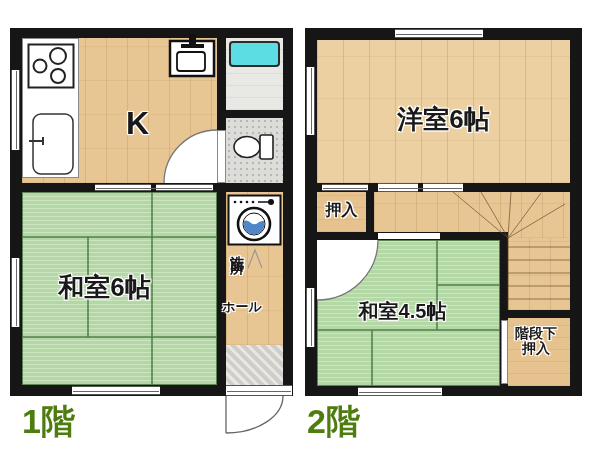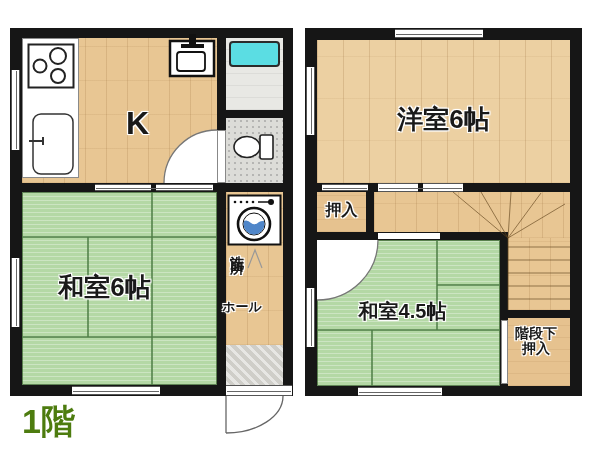--- a/index.html
+++ b/index.html
@@ -178,14 +178,15 @@
     <div class="abs label" style="left:12px;top:65px;width:253px;font-size:26px;margin-top:12px;">洋室6帖</div>
     <div class="abs label" style="left:12px;top:173px;width:49px;font-size:16px;">押入</div>
     <div class="abs label" style="left:12px;top:272px;width:171px;font-size:20px;">和室4.5帖</div>
     <div class="abs label" style="left:185px;top:298px;width:92px;font-size:14px;">
       <div>階段下</div>
       <div>押入</div>
     </div>
   </div>
 
   <div class="abs biglabel" style="left:22px;top:399px;font-size:34px;">1階</div>
+  <div class="abs biglabel" style="left:307px;top:399px;font-size:34px;">2階</div>
 
 </div>
 
 </body></html>

